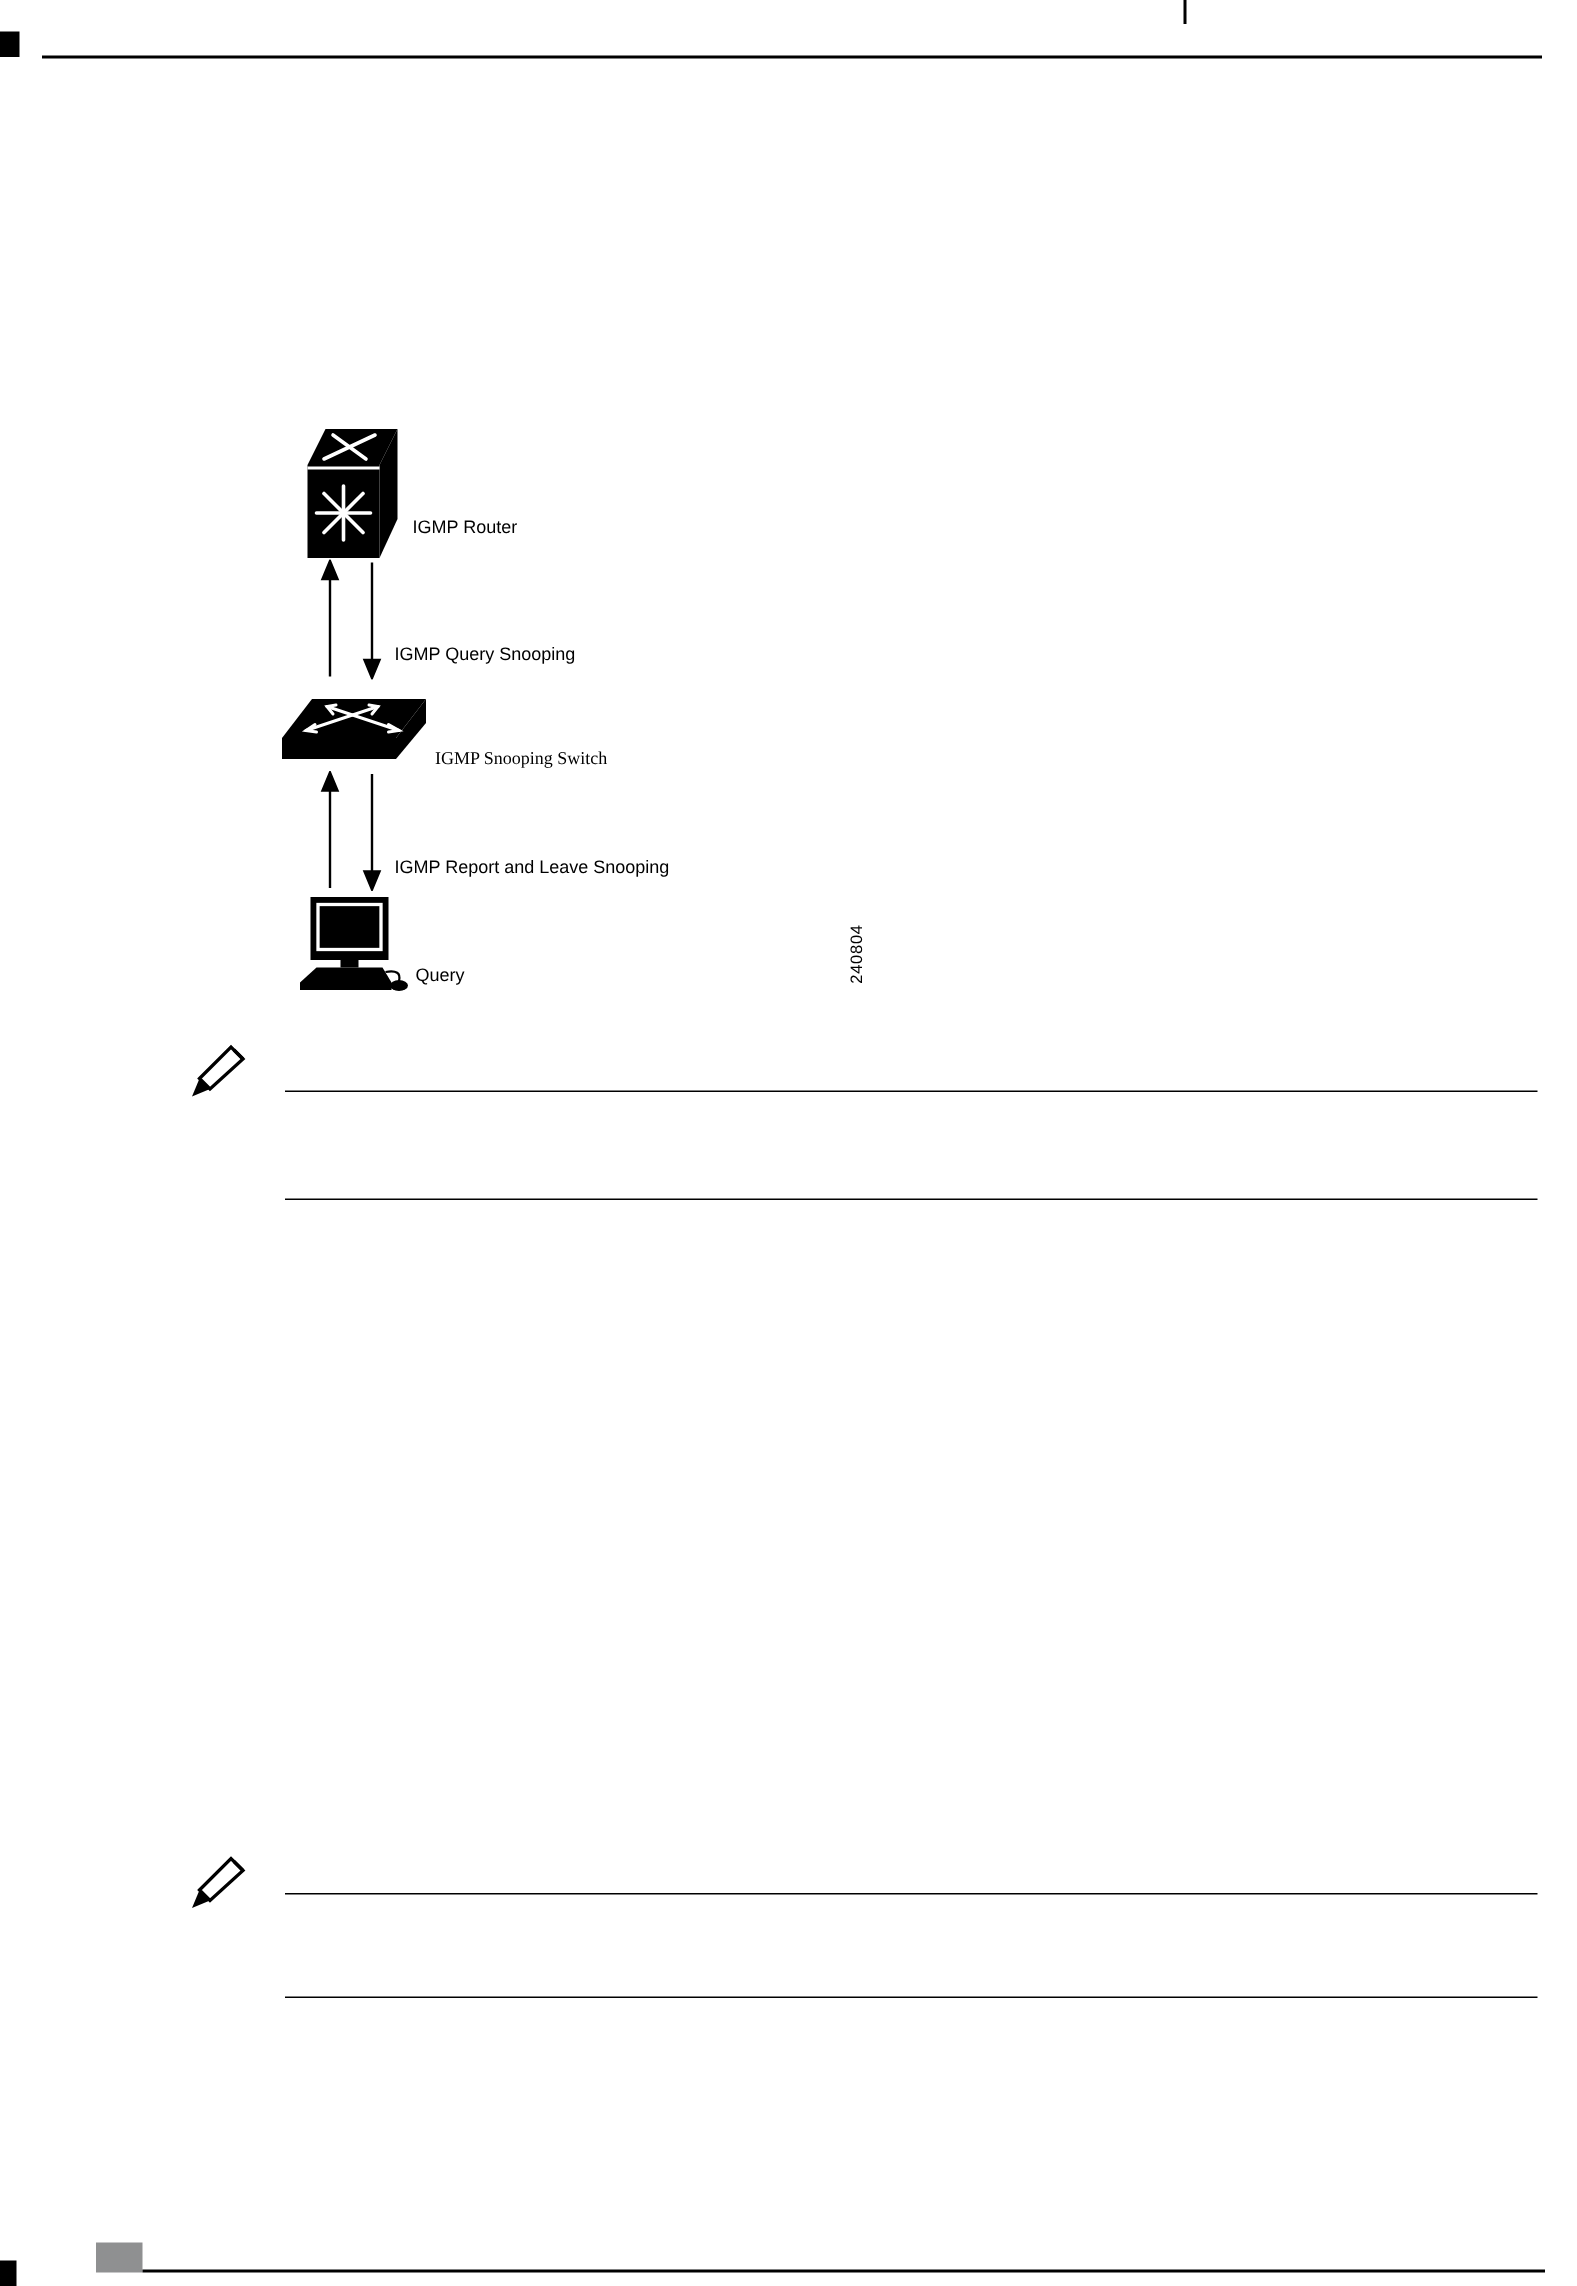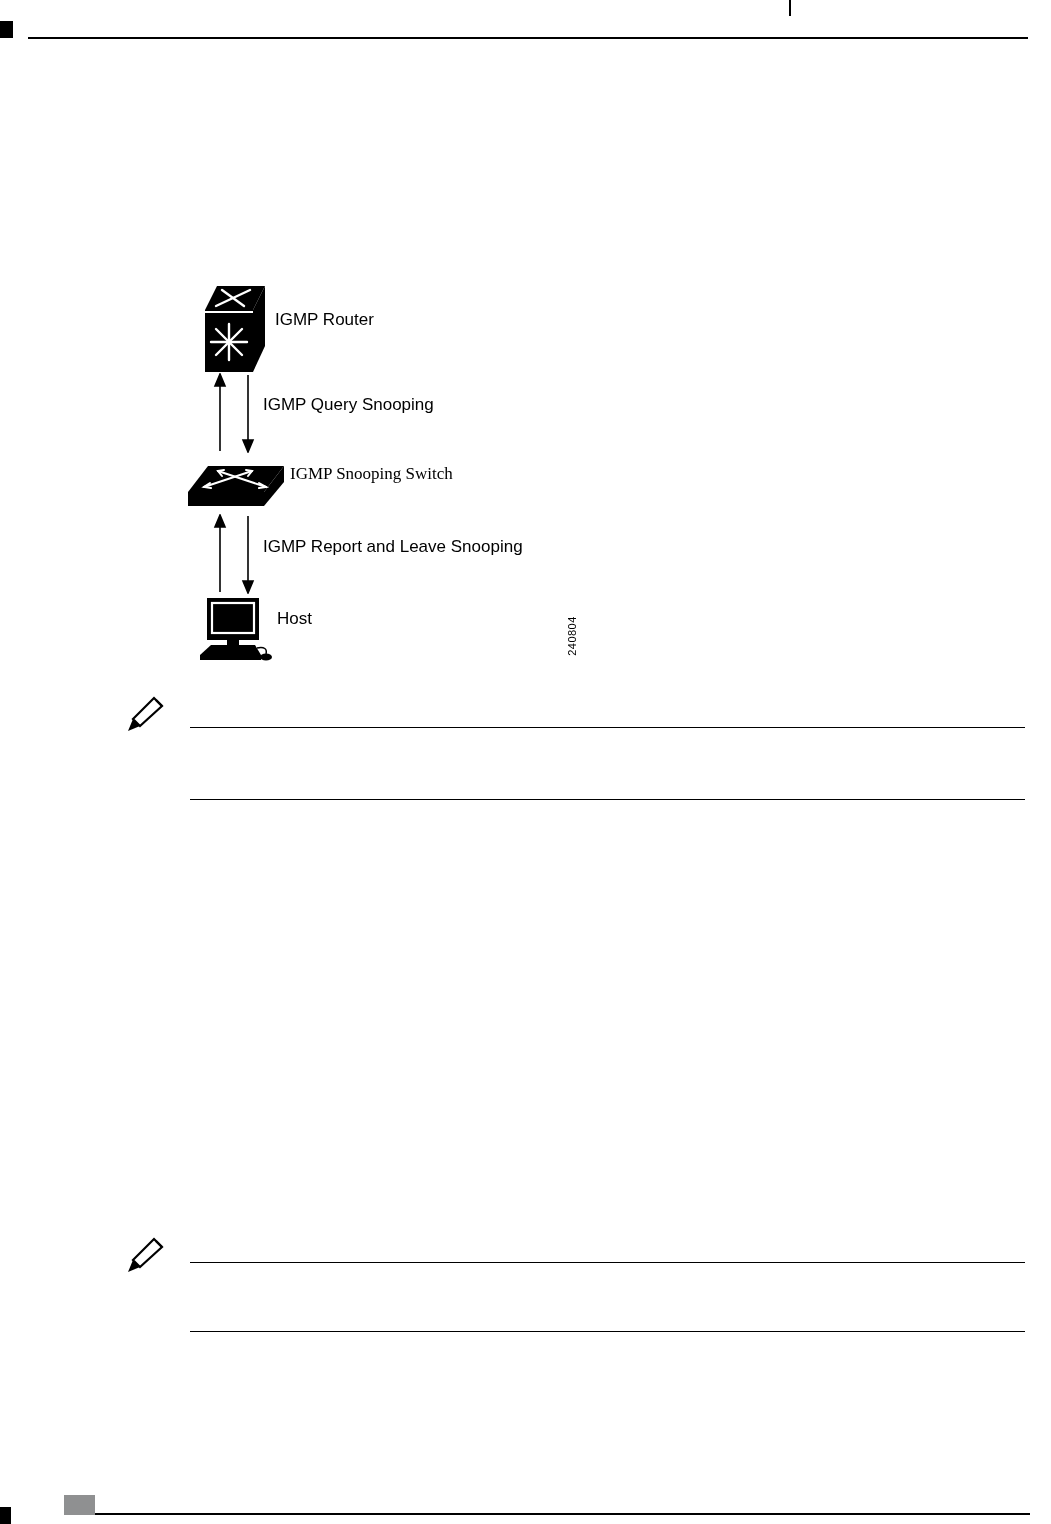--- a/index.html
+++ b/index.html
@@ -8,23 +8,24 @@
     width:1051px;height:1524px;
     background:#ffffff;
     font-family:"Liberation Sans","DejaVu Sans",sans-serif;
     overflow:hidden;
   }
   .abs{position:absolute;}
   .rule{position:absolute;background:#000;height:1px;}
   .label{
     position:absolute;
     color:#000;
-    font-size:17px;
+    font-size:12px;
     line-height:1.1;
     white-space:nowrap;
+    margin-top:34px;
   }
   .fig-num{
     position:absolute;
     font-size:11px;
     color:#000;
     transform:rotate(-90deg);
     transform-origin:center center;
     letter-spacing:0.5px;
     white-space:nowrap;
   }
@@ -108,21 +109,21 @@
   <div class="abs" style="left:200px;top:598px;width:74px;height:66px;">
     <svg width="74" height="66" viewBox="0 0 74 66">
       <rect x="7" y="0" width="52" height="42" fill="#000"></rect>
       <rect x="12" y="5" width="42" height="30" fill="none" stroke="#fff" stroke-width="2.2"></rect>
       <rect x="27" y="42" width="12" height="5" fill="#000"></rect>
       <polygon points="0,57 11,47 55,47 61,57 61,62 0,62" fill="#000"></polygon>
       <path d="M57 50 Q68 48 66 56" stroke="#000" fill="none" stroke-width="1.5"></path>
       <ellipse cx="66" cy="59" rx="6" ry="3.6" fill="#000"></ellipse>
     </svg>
   </div>
-  <div class="label" style="left:277px;top:610px;">Host</div>
+  <div class="label" style="left:277px;top:610px;">Query</div>
 
   <div class="fig-num" style="left:552px;top:630px;">240804</div>
 
   <div class="abs" style="left:127px;top:696px;width:38px;height:36px;">
     <svg width="38" height="36" viewBox="0 0 38 36">
       <polygon points="1,35 6,23 13,30" fill="#000"></polygon>
       <polygon points="6,23 27,2 35,10 13,30" fill="#fff" stroke="#000" stroke-width="2.2"></polygon>
       <line x1="29" y1="4" x2="35" y2="10" stroke="#000" stroke-width="2.2"></line>
     </svg>
   </div>

